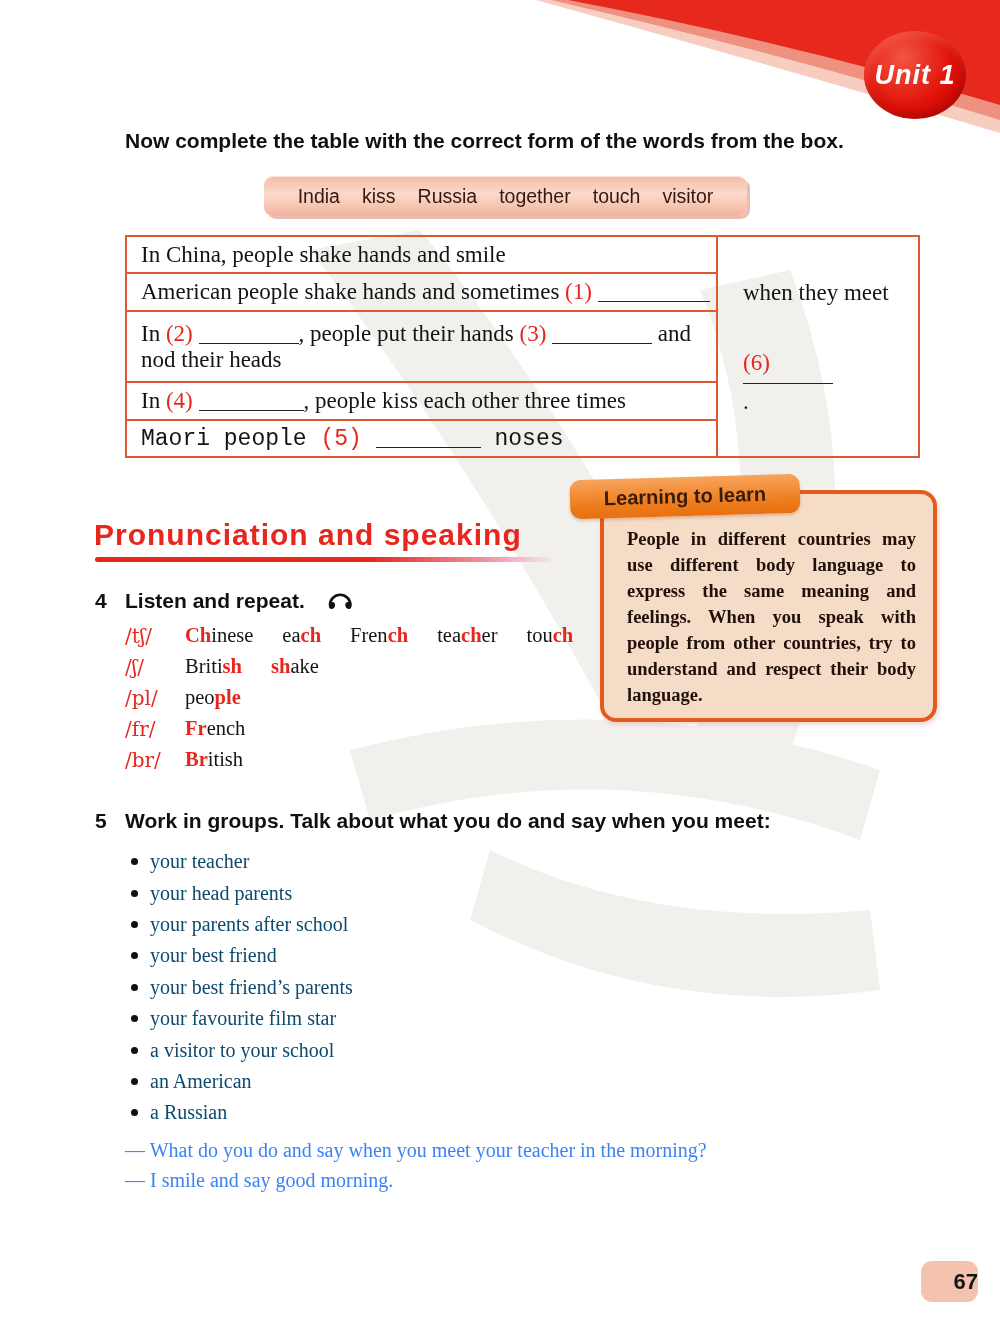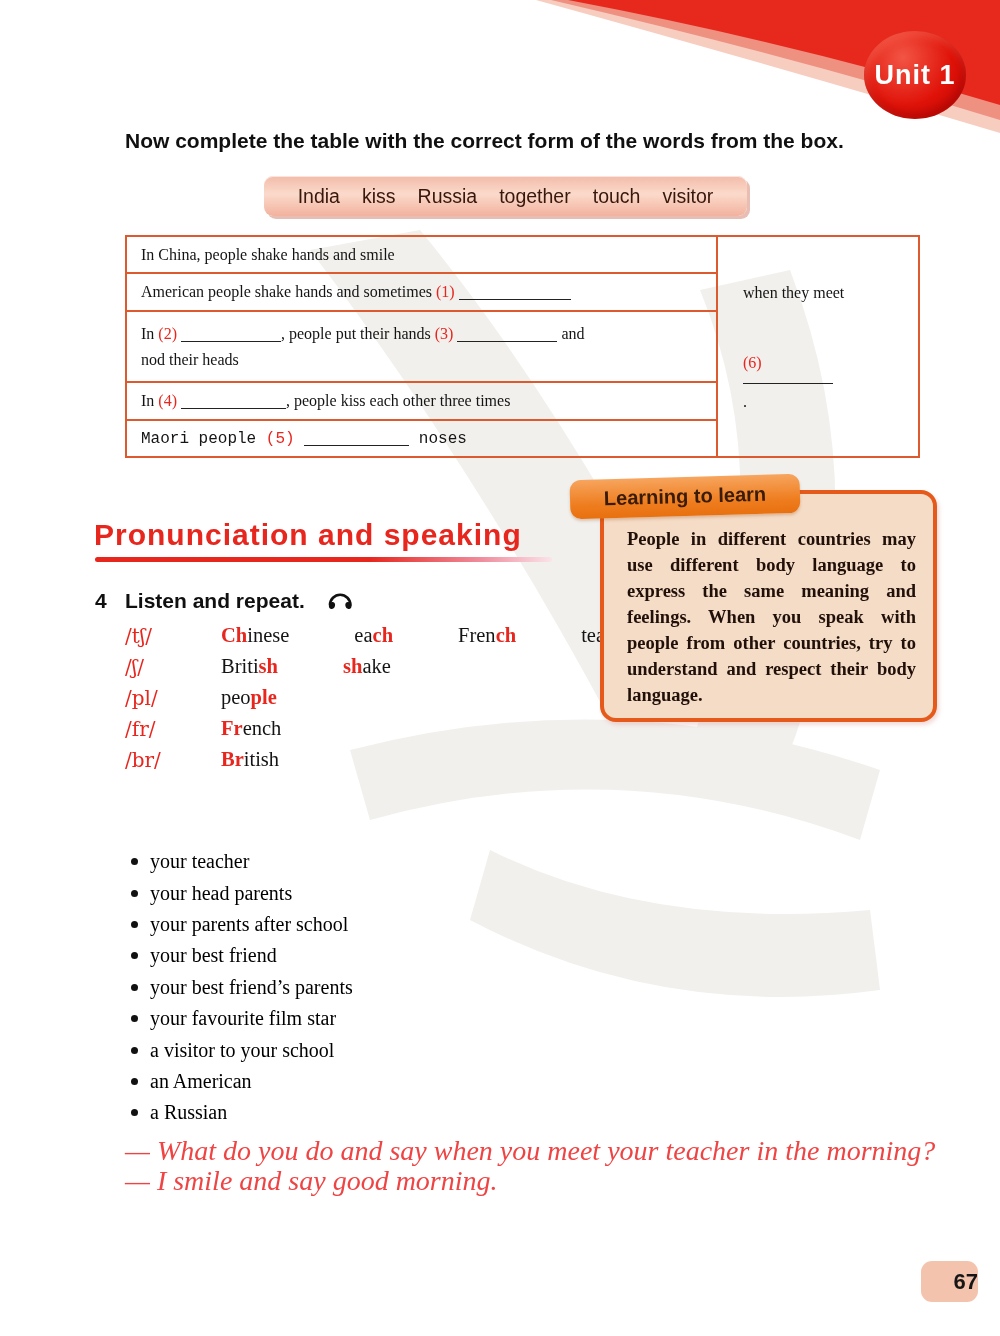--- a/index.html
+++ b/index.html
@@ -6,39 +6,39 @@
   .page{position:relative;width:1000px;height:1336px;background:#ffffff;overflow:hidden;
         font-family:"Liberation Serif",serif;color:#141414;}
 
   
   .swoosh{position:absolute;left:0;top:0;width:1000px;height:200px;z-index:1;}
   .unit-badge{position:absolute;left:864px;top:31px;width:102px;height:88px;border-radius:50%;
       background:radial-gradient(circle at 38% 30%, #f25545 0%, #e01309 55%, #c90505 95%);
       display:flex;align-items:center;justify-content:center;z-index:2;
       box-shadow:inset -3px -6px 10px rgba(120,0,0,.35), inset 3px 5px 8px rgba(255,120,100,.45);}
   .unit-badge span{font-family:"Liberation Sans",sans-serif;font-weight:bold;font-size:27px;
-      color:#ffffff;letter-spacing:1px;}
+      color:#ffffff;letter-spacing:1px;font-style:italic;}
 
   
   .watermark{position:absolute;left:230px;top:230px;width:720px;height:900px;z-index:0;}
 
   
   .intro{position:absolute;left:125px;top:129px;width:820px;margin:0;z-index:2;
       font-family:"Liberation Sans",sans-serif;font-weight:bold;font-size:21px;color:#101010;}
 
   .word-box{position:absolute;left:264px;top:176px;width:483px;height:40px;z-index:2;
       border-radius:9px;text-align:center;line-height:40px;
       background:linear-gradient(180deg,#f3bba9 0%,#fbdacb 45%,#f2b29e 100%);
       box-shadow:3px 3px 0 rgba(205,110,88,.45), inset 0 1px 0 rgba(255,255,255,.6);}
   .wb-word{display:inline-block;margin:0 11px;font-family:"Liberation Sans",sans-serif;
       font-size:19.5px;color:#38180c;text-align:right;}
 
   
   .gtable{position:absolute;left:125px;top:235px;width:795px;height:223px;z-index:2;
-      border:2px solid #dc5a2d;display:flex;box-sizing:border-box;font-size:16px;}
+      border:2px solid #dc5a2d;display:flex;box-sizing:border-box;font-size:23px;}
   .gleft{width:591px;border-right:2px solid #dc5a2d;display:flex;flex-direction:column;box-sizing:border-box;}
   .grow{border-bottom:2px solid #dc5a2d;display:flex;align-items:center;padding-left:14px;box-sizing:border-box;}
   .grow:last-child{border-bottom:none;flex:1;font-family:Liberation Mono, monospace;}
   .r1{height:37px;} .r2{height:38px;} .r3{height:71px;} .r4{height:38px;}
   .cell{line-height:26px;white-space:nowrap;}
   .gright{flex:1;display:flex;flex-direction:column;justify-content:center;
       padding-left:25px;line-height:35px;box-sizing:border-box;white-space:nowrap;}
   .red{color:#e7261e;}
   .redb{color:#e7261e;font-weight:bold;font-family:Liberation Serif, serif;}
   .blank{display:inline-block;border-bottom:1.6px solid #222;height:3px;vertical-align:-3px;}
@@ -48,45 +48,45 @@
       font-family:"Liberation Sans",sans-serif;font-weight:bold;font-size:30px;
       letter-spacing:1px;color:#e7261e;}
   .pron-underline{position:absolute;left:95px;top:557px;width:457px;height:5px;border-radius:3px;z-index:2;
       background:linear-gradient(90deg,#e7261e 0%,#e7261e 60%,#ef8f9f 85%,#fbe4ea 100%);}
   .ex-head{position:absolute;left:95px;z-index:2;font-family:"Liberation Sans",sans-serif;
       font-weight:bold;font-size:21px;color:#101010;}
   .ex4{top:587px;} .ex5{top:809px;}
   .ex-num{display:inline-block;width:30px;}
   .hp-icon{margin-left:14px;vertical-align:-5px;}
   .pron-rows{position:absolute;left:125px;top:620px;z-index:2;}
-  .prow{height:31px;display:flex;align-items:center;gap:36px;}
+  .prow{height:31px;display:flex;align-items:center;}
   .sym{width:60px;font-family:"DejaVu Serif",serif;font-size:20px;color:#e7261e;}
   .word{margin-right:29px;font-size:20.5px;}
 
   
   .lt-tab{position:absolute;left:570px;top:477px;width:230px;height:39px;z-index:4;
       border-radius:11px;display:flex;align-items:center;justify-content:center;
       background:linear-gradient(180deg,#f7a55e 0%,#ee7d1f 65%,#e8700f 100%);
       transform:rotate(-1.6deg);box-shadow:0 2px 3px rgba(150,60,0,.25);
       font-family:"Liberation Sans",sans-serif;font-weight:bold;font-size:20px;color:#3a1c06;}
   .lt-box{position:absolute;left:600px;top:490px;width:337px;height:232px;z-index:3;
       border:4px solid #e55a1a;border-radius:16px;background:#f5dcc6;box-sizing:border-box;
       padding:32px 17px 0 23px;box-shadow:2px 3px 4px rgba(220,150,150,.35);}
   .lt-box p{margin:0;font-family:"Liberation Serif",serif;font-weight:bold;font-size:18.5px;
       line-height:26px;text-align:justify;color:#21100a;}
 
   
   .bullets{position:absolute;left:131px;top:846px;z-index:2;}
-  .bullet-item{height:31.4px;display:flex;align-items:center;font-size:20px;color:#000000;}
+  .bullet-item{height:31.4px;display:flex;align-items:center;font-size:20px;color:#0c4a6e;}
   .bullet-item::before{content:"";display:inline-block;width:7px;height:7px;border-radius:50%;
       background:#111;margin-right:12px;flex:0 0 auto;}
 
   
   .dialogue{position:absolute;left:125px;top:1136px;z-index:2;}
-  .dialogue-line{font-style:italic;font-size:28px;line-height:29.5px;color:#ef4444;}
+  .dialogue-line{font-size:20px;line-height:29.5px;color:#3b82f6;}
 
   
   .page-badge{position:absolute;left:921px;top:1261px;width:57px;height:41px;z-index:2;
       background:#f4c3ad;border-radius:11px;display:flex;align-items:center;justify-content:flex-end;}
   .page-badge span{font-family:"Liberation Sans",sans-serif;font-weight:bold;font-size:22px;color:#161616;}
 </style>
 </head>
 <body>
 
 <div class="page">
@@ -179,20 +179,23 @@
         <span class="sym">/br/</span>
         <span class="word"><span class="redb">Br</span><span>itish</span></span>
       </div>
     </div>
 
   <div class="lt-tab">Learning to learn</div>
   <div class="lt-box">
     <p>People in different countries may use different body language to express the same meaning and feelings. When you speak with people from other countries, try to understand and respect their body language.</p>
   </div>
 
+  <div class="ex-head ex5">
+    <span class="ex-num">5</span><span>Work in groups. Talk about what you do and say when you meet:</span>
+  </div>
   <div class="bullets">
       <div class="bullet-item">your teacher</div>
       <div class="bullet-item">your head parents</div>
       <div class="bullet-item">your parents after school</div>
       <div class="bullet-item">your best friend</div>
       <div class="bullet-item">your best friend’s parents</div>
       <div class="bullet-item">your favourite film star</div>
       <div class="bullet-item">a visitor to your school</div>
       <div class="bullet-item">an American</div>
       <div class="bullet-item">a Russian</div>

